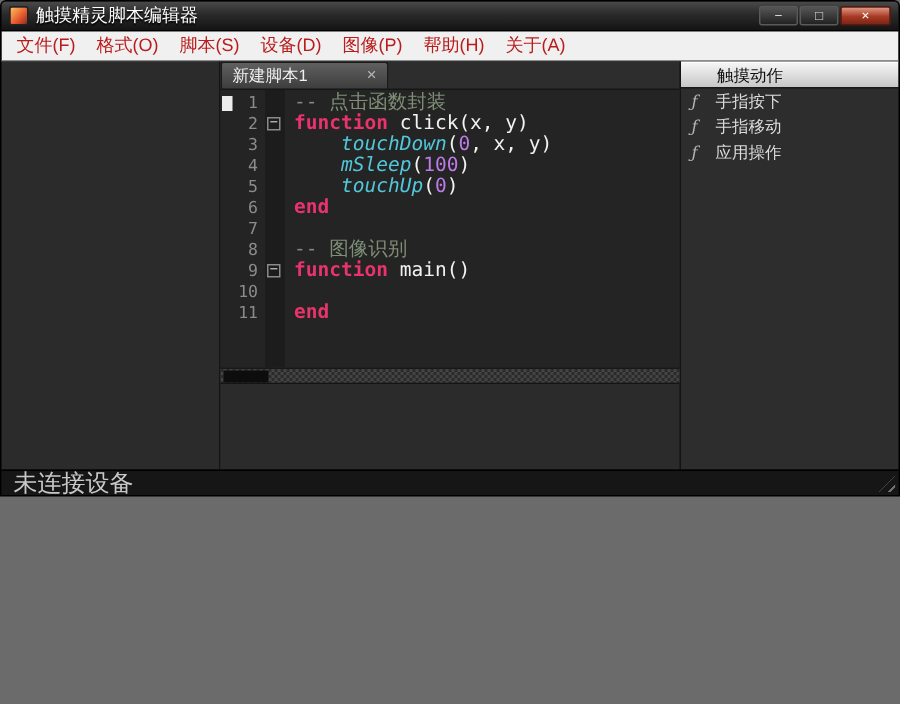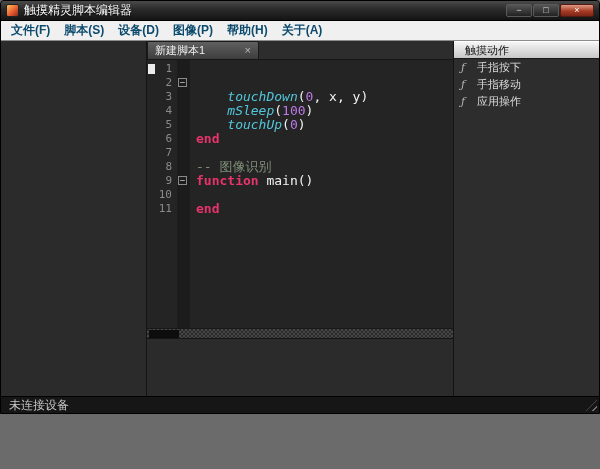--- a/index.html
+++ b/index.html
@@ -1,36 +1,36 @@
 <!DOCTYPE html>
 <html style="--kw: #e8336d; --bi: #52c7da; --num: #bd7ae8; --str: #e6db74; --com: #7f8f77; --plain: #f2f2f2; --accent: #4f9ddd;"><head>
 <meta charset="utf-8">
 <style>
   * { margin:0; padding:0; box-sizing:border-box; }
   html,body { width:600px; height:469px; background:#6b6b6b; font-family:"Liberation Sans",sans-serif; overflow:hidden; }
 
-  .window { width:600px; height:414px; background:#1b1b1b; border:1px solid #000;
+  .window { width:600px; height:331px; background:#1b1b1b; border:1px solid #000;
             border-radius:4px 4px 0 0; display:flex; flex-direction:column; overflow:hidden; }
 
   
   .titlebar { height:20px; flex:none; background:linear-gradient(#4a4a4a,#2a2a2a 45%,#141414);
               display:flex; align-items:center; gap:5px; padding:0 5px; border-bottom:1px solid #000; }
   .app-icon { width:13px; height:13px; border-radius:2px; flex:none;
               background:linear-gradient(135deg,#ffc35c,#e4572e 60%,#8c2e1f); border:1px solid #222; }
   .title { color:#fff; font-size:12px; text-shadow:0 1px 1px #000; white-space:nowrap; }
   .win-controls { margin-left:auto; display:flex; gap:1px; }
   .win-btn { width:26px; height:13px; border:1px solid #5a5a5a; border-radius:2px;
              background:linear-gradient(#555,#222); color:#ddd; font-size:9px; line-height:11px;
              text-align:center; cursor:default; }
   .win-btn.close { width:34px; background:linear-gradient(#e09a84,#a83a24 55%,#7c2517); border-color:#551b10; color:#fff; }
 
   
   .menubar { height:20px; flex:none; background:#f0f0f0; border-bottom:1px solid #8d8d8d;
              display:flex; align-items:center; padding:0 3px; }
-  .menu-item { font-size:12px; color:#0c4a6e; padding:2px 7px; white-space:nowrap;font-weight:bold; }
+  .menu-item { font-size:12px; color:#b91c1c; padding:2px 7px; white-space:nowrap; }
 
   
   .main { flex:1; display:flex; min-height:0; background:#1b1b1b; }
 
   .left-panel { width:146px; flex:none; background:#2b2b2b; border-right:1px solid #141414; }
 
   .editor-col { flex:1; min-width:0; display:flex; flex-direction:column; background:#242424; }
 
   .tabbar { height:19px; flex:none; background:#2d2d2d; display:flex; align-items:flex-end;
             border-bottom:1px solid #161616; }
@@ -65,35 +65,35 @@
       linear-gradient(45deg,#464646 25%,transparent 25%,transparent 75%,#464646 75%),
       linear-gradient(45deg,#464646 25%,transparent 25%,transparent 75%,#464646 75%);
     background-position:0 0,2px 2px; background-size:4px 4px; }
   .hthumb { position:absolute; left:2px; top:1px; width:30px; height:8px; background:#0d0d0d; }
 
   .output-panel { height:58px; flex:none; background:#2b2b2b; border-top:1px solid #141414; }
 
   
   .right-panel { width:146px; flex:none; background:#2d2d2d; border-left:1px solid #141414;
                  display:flex; flex-direction:column; }
-  .section-header { height:18px; flex:none; display:flex; align-items:center; padding:0 11px;
+  .section-header { height:18px; flex:none; display:flex; align-items:center; padding:0 24px;
                     font-size:11px; color:var(--accent);
                     background:linear-gradient(#3e3e3e,#282828); border-top:1px solid #4a4a4a;
                     border-bottom:1px solid #191919; white-space:nowrap; }
   .section-header.active { background:linear-gradient(#f5f5f5,#c7c7c7); color:#101010;
                            border-top:1px solid #fff; }
   .panel-item { height:17px; flex:none; display:flex; align-items:center; gap:7px; padding:0 7px;
                 font-size:11px; color:#dcdcdc; white-space:nowrap; }
   .fx { font-family:"DejaVu Serif",serif; font-style:italic; color:#b5b5b5; font-size:11px; width:9px; }
   .panel-spacer { flex:1; }
   .panel-bottom-gap { height:9px; flex:none; }
 
   
   .statusbar { height:17px; flex:none; background:#161616; border-top:1px solid #000;
-               display:flex; align-items:center; padding:0 8px; color:#c8c8c8; font-size:12px;
+               display:flex; align-items:center; padding:0 8px; color:#c8c8c8; font-size:16px;
                position:relative; }
   .resize-grip { position:absolute; right:2px; bottom:2px; width:11px; height:11px;
     background:repeating-linear-gradient(135deg, transparent 0 2px, #707070 2px 3px, transparent 3px 5px);
     clip-path:polygon(100% 0, 100% 100%, 0 100%); }
 </style>
 </head>
 <body>
 
 <div class="window">
 
@@ -102,20 +102,21 @@
     <span class="title">触摸精灵脚本编辑器</span>
     <div class="win-controls">
       <div class="win-btn">−</div>
       <div class="win-btn">□</div>
       <div class="win-btn close">×</div>
     </div>
   </div>
 
   <div class="menubar">
       <span class="menu-item">文件(F)</span>
+      <span class="menu-item">格式(O)</span>
       <span class="menu-item">脚本(S)</span>
       <span class="menu-item">设备(D)</span>
       <span class="menu-item">图像(P)</span>
       <span class="menu-item">帮助(H)</span>
       <span class="menu-item">关于(A)</span>
     </div>
 
   <div class="main">
 
     <div class="left-panel"></div>
@@ -125,26 +126,28 @@
         <div class="tab active">
           <span class="tab-label">新建脚本1</span>
           <span class="tab-close">×</span>
         </div>
       </div>
       <div class="editor">
           <div class="code-line">
             <span class="bookmark"></span>
             <span class="ln">1</span>
             <span class="fold"></span>
+            <span class="code-text"><span class="c-comment">-- 点击函数封装</span></span>
           </div>
           <div class="code-line">
             <span class="ln">2</span>
             <span class="fold">
               <span class="fold-box">−</span>
             </span>
+            <span class="code-text"><span class="c-keyword">function</span><span class="c-plain"> click(x, y)</span></span>
           </div>
           <div class="code-line">
             <span class="ln">3</span>
             <span class="fold"></span>
             <span class="code-text"><span class="c-plain">    </span><span class="c-builtin">touchDown</span><span class="c-plain">(</span><span class="c-number">0</span><span class="c-plain">, x, y)</span></span>
           </div>
           <div class="code-line">
             <span class="ln">4</span>
             <span class="fold"></span>
             <span class="code-text"><span class="c-plain">    </span><span class="c-builtin">mSleep</span><span class="c-plain">(</span><span class="c-number">100</span><span class="c-plain">)</span></span>

